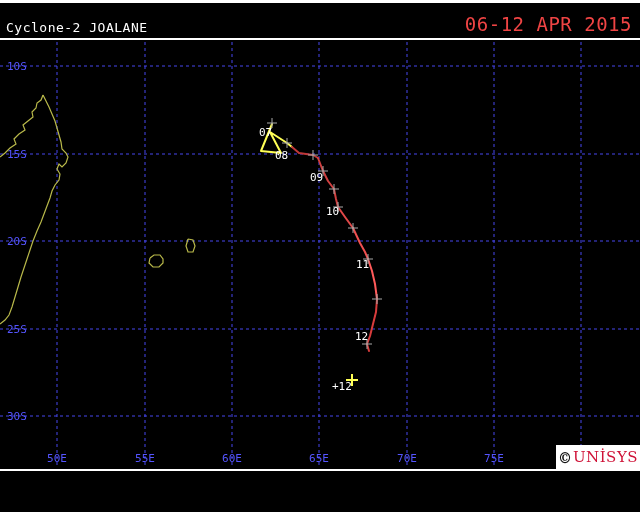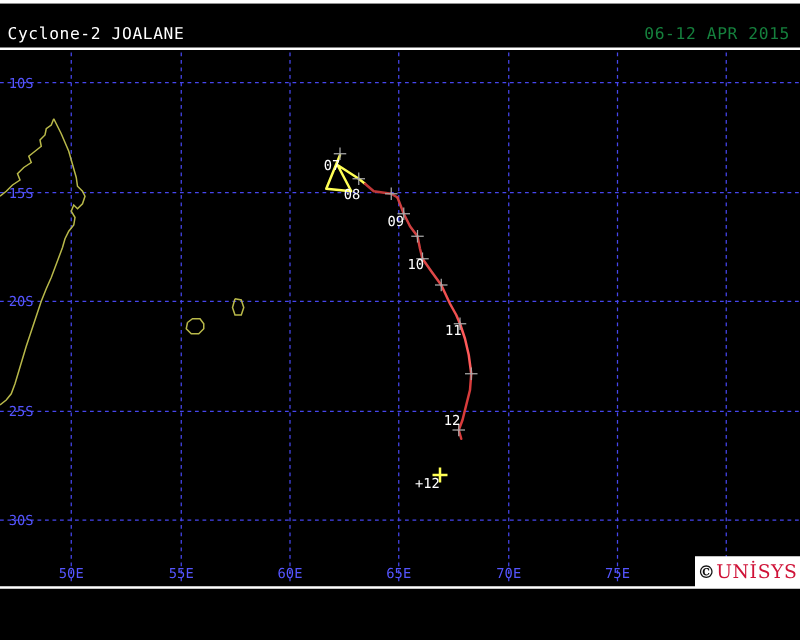--- a/index.html
+++ b/index.html
@@ -10,21 +10,21 @@
   .top-strip{position:absolute;top:0;left:0;width:640px;height:3px;background:#ffffff;}
   .titlebar{
     position:absolute;top:3px;left:0;width:640px;height:37px;background:#000;
     border-bottom:2px solid #ffffff;box-sizing:border-box;
     display:flex;align-items:flex-end;justify-content:space-between;gap:28px;
   }
   .titlebar .title{
     color:#ffffff;font-size:13px;letter-spacing:0.5px;padding:0 0 3px 6px;white-space:pre;
   }
   .titlebar .daterange{
-    color:#15803d;font-size:13px;letter-spacing:0.5px;padding:0 8px 3px 0;white-space:pre;
+    color:#ef4444;font-size:19px;letter-spacing:0.5px;padding:0 8px 3px 0;white-space:pre;
   }
   .map-svg{position:absolute;top:0;left:0;}
   .bottom-line{position:absolute;top:469px;left:0;width:640px;height:2px;background:#ffffff;}
   .logo{
     position:absolute;left:556px;top:445px;width:84px;height:25px;background:#ffffff;
     display:flex;align-items:center;justify-content:center;gap:1px;
     font-family:"DejaVu Serif", serif;
   }
   .logo .copy{color:#111111;font-size:14px;font-weight:bold;line-height:1;}
   .logo .brand{font-size:15px;font-weight:normal;letter-spacing:0.5px;line-height:1;}

